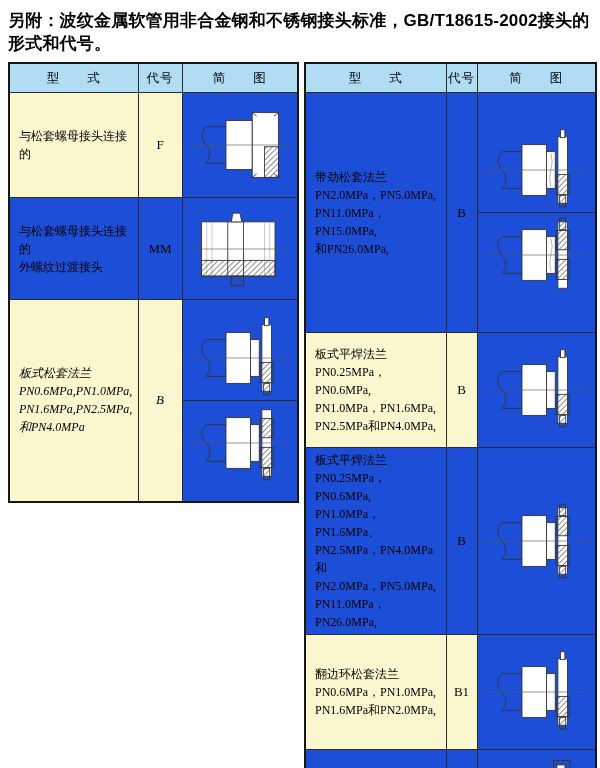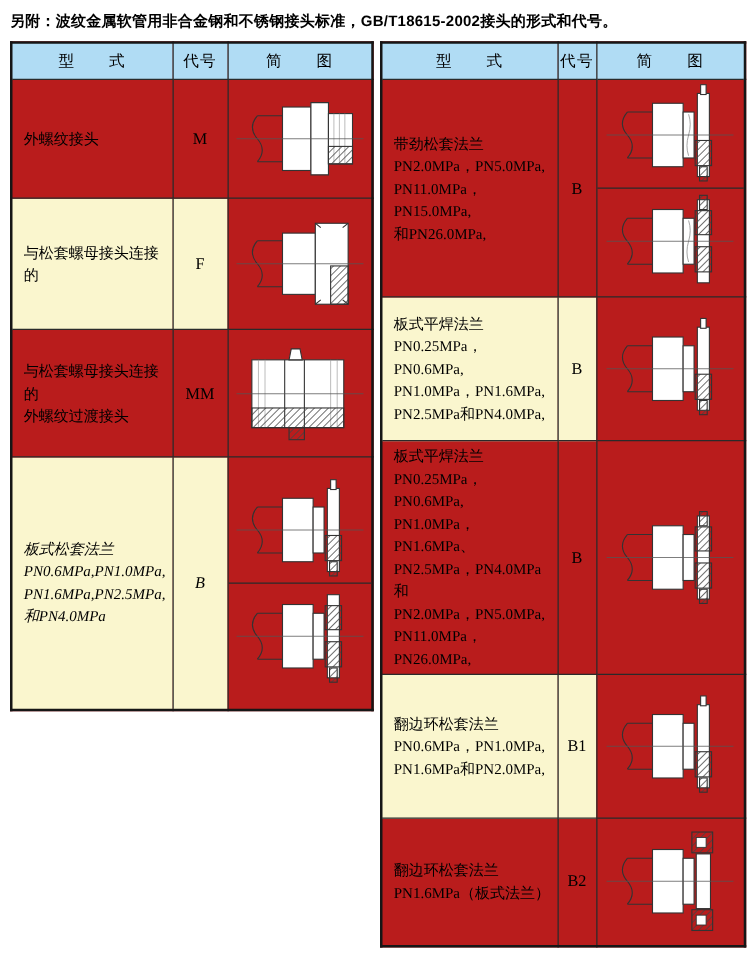--- a/index.html
+++ b/index.html
@@ -2,24 +2,24 @@
 <html><head>
 <meta charset="utf-8">
 <style>
   html,body{margin:0;padding:0;}
   body{
     width:600px;height:768px;background:#ffffff;overflow:hidden;
     font-family:"Liberation Sans","DejaVu Sans",sans-serif;color:#000;
   }
   .page{width:600px;height:768px;position:relative;}
   .title{
-    padding:9px 8px 7px 8px;font-size:12px;font-weight:600;letter-spacing:0.2px;border-radius:15px;
+    padding:9px 8px 7px 8px;font-size:17px;font-weight:600;letter-spacing:0.2px;border-radius:15px;
   }
   .tables{display:flex;gap:5px;padding:0 8px;align-items:flex-start;}
-  table{border-collapse:collapse;table-layout:fixed;border:2px solid #161616;background:#b91c1c;}
+  table{border-collapse:collapse;table-layout:fixed;border:2px solid #161616;background:#1d4ed8;}
   td{border:1px solid #2a2a2a;padding:0;vertical-align:middle;}
   tr.head td{
     background:#b0dcf4;text-align:center;font-size:12.5px;font-weight:500;
     height:28px;white-space:pre;letter-spacing:1px;
   }
   td.type{padding:3px 4px 3px 9px;}
   .type-text{
     white-space:pre-line;font-family:"Liberation Serif","DejaVu Serif",serif;
     font-size:12px;line-height:18px;
   }
@@ -47,46 +47,20 @@
           <col style="width:129px;">
           <col style="width:44px;">
           <col style="width:116px;">
         </colgroup>
       <tbody>
           <tr class="head">
         <td>型　　式</td>
         <td>代号</td>
         <td>简　　图</td>
       </tr>
-      <tr style="height:95px;">
-        <td class="type">
-              <div class="type-text">外螺纹接头</div>
-            </td>
-        <td class="code">M</td>
-        <td class="diagcell">
-              <div class="stack">
-                <div class="diag">
-                  <svg viewBox="0 0 120 96" width="106" height="84" preserveAspectRatio="xMidYMid meet">
-                    <defs>
-                      <pattern id="h1" width="4.5" height="4.5" patternUnits="userSpaceOnUse" patternTransform="rotate(45)">
-                        <line x1="0" y1="0" x2="0" y2="4.5" stroke="#444" stroke-width="1.4"></line>
-                      </pattern>
-                    </defs>
-                    <path d="M21,27 H44 M21,69 H44 M21,27 C15,34 15,41 21,48 C27,55 27,62 21,69 " stroke="#333" stroke-width="1" fill="none"></path>
-                    <rect x="44" y="19" width="26" height="58" stroke="#333" stroke-width="1" fill="#fff"></rect>
-                    <path d="M70,15 h16 v66 h-16 z" stroke="#333" stroke-width="1" fill="#fff"></path>
-                    <rect x="86" y="25" width="22" height="46" stroke="#333" stroke-width="1" fill="#fff"></rect>
-                    <path d="M91,25 V71 M96,25 V71 M101,25 V71" stroke="#999" stroke-width="0.6" fill="none"></path>
-                    <rect x="86" y="55" width="22" height="16" fill="url(#h1)" stroke="#333" stroke-width="1"></rect>
-                    <line x1="2" y1="48" x2="118" y2="48" stroke="#555" stroke-width="0.7"></line>
-                  </svg>
-                </div>
-              </div>
-            </td>
-      </tr>
       <tr class="hl" style="height:105px;">
         <td class="type">
               <div class="type-text">与松套螺母接头连接的</div>
             </td>
         <td class="code">F</td>
         <td class="diagcell">
               <div class="stack">
                 <div class="diag">
                   <svg viewBox="0 0 120 96" width="106" height="84" preserveAspectRatio="xMidYMid meet">
                     <defs>
@@ -188,21 +162,21 @@
           <col style="width:141px;">
           <col style="width:31px;">
           <col style="width:119px;">
         </colgroup>
       <tbody>
           <tr class="head">
         <td>型　　式</td>
         <td>代号</td>
         <td>简　　图</td>
       </tr>
-      <tr style="height:174px;margin-left:14px;">
+      <tr style="height:240px;margin-left:14px;">
         <td class="type">
               <div class="type-text">带劲松套法兰
 PN2.0MPa，PN5.0MPa,
 PN11.0MPa，PN15.0MPa,
 和PN26.0MPa,</div>
             </td>
         <td class="code">B</td>
         <td class="diagcell">
           <div class="stack">
             <div class="diag">

